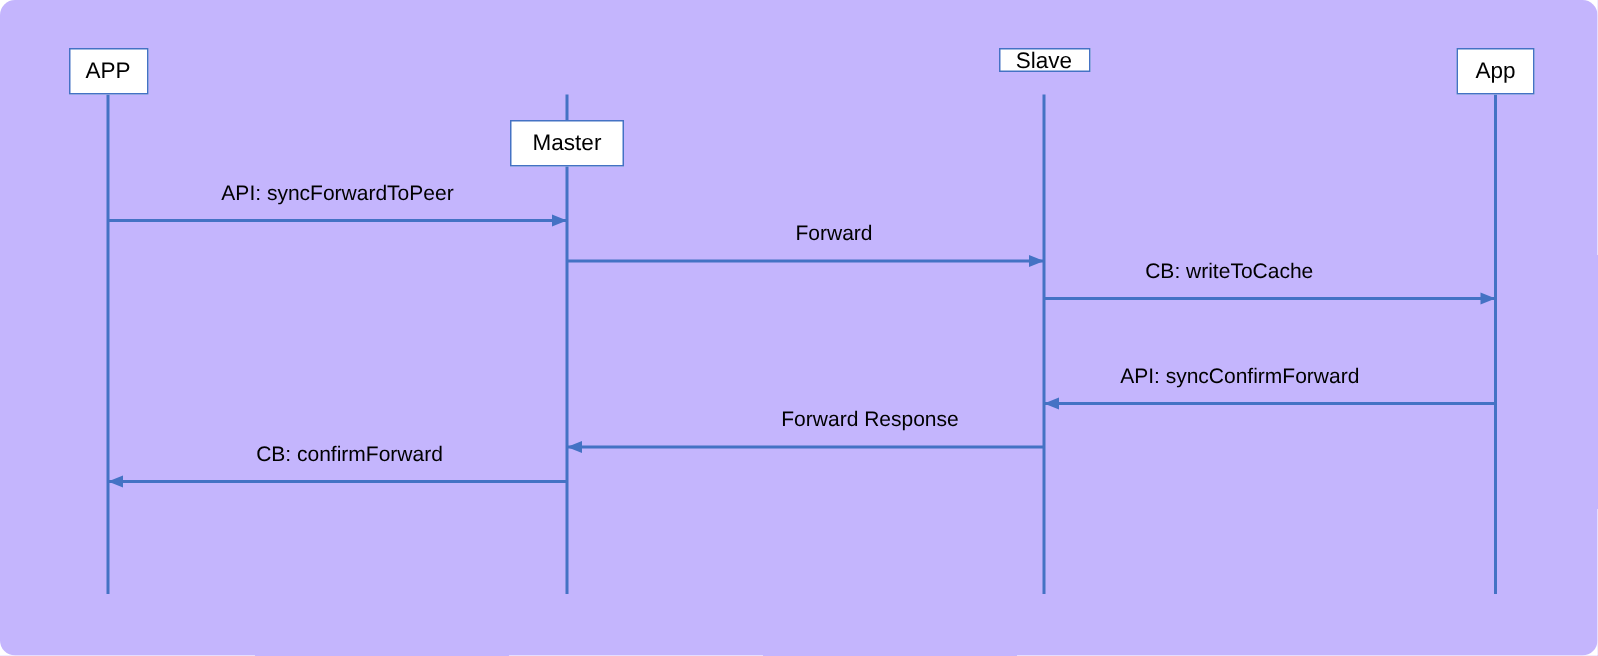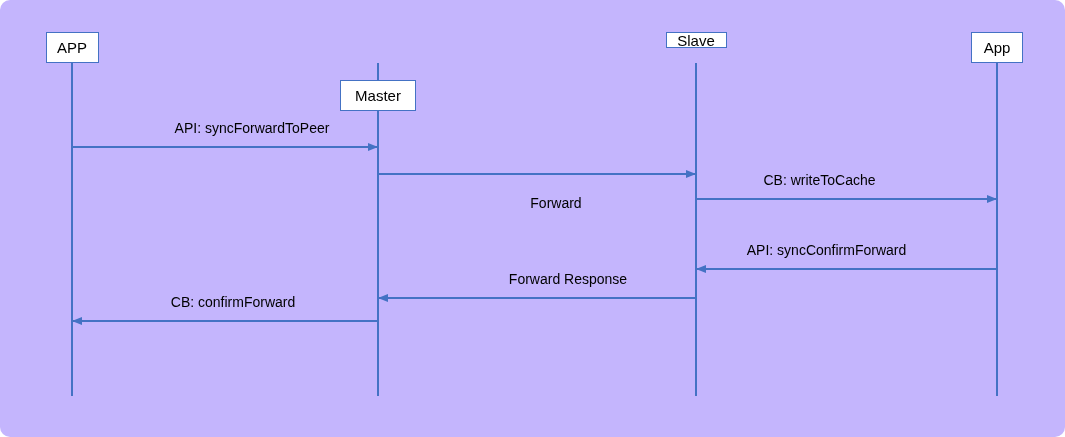--- a/index.html
+++ b/index.html
@@ -96,49 +96,49 @@
   </div>
 
   <div class="actor">
     <div class="actor-box" style="left: 971px; top: 32px; width: 52px; height: 31px;">
       <span class="actor-label">App</span>
     </div>
     <div class="lifeline" style="left: 997px; top: 63px; height: 333px;"></div>
   </div>
 
   <div class="message">
-    <div class="msg-label" style="left: 72px; width: 306px; top: 120px; padding-left: 27px;">API: syncForwardToPeer</div>
+    <div class="msg-label" style="left: 72px; width: 306px; top: 120px;">API: syncForwardToPeer</div>
     <div class="msg-line dir-right" style="left: 72px; width: 306px; top: 146px;">
       <span class="arrowhead"></span>
     </div>
   </div>
 
   <div class="message">
-    <div class="msg-label" style="left: 378px; width: 356px; top: 147px; margin-top: 48px;">Forward</div>
+    <div class="msg-label" style="left: 378px; width: 356px; top: 147px;">Forward</div>
     <div class="msg-line dir-right" style="left: 378px; width: 318px; top: 173px;">
       <span class="arrowhead"></span>
     </div>
   </div>
 
   <div class="message">
     <div class="msg-label" style="left: 696px; width: 247px; top: 172px;">CB: writeToCache</div>
     <div class="msg-line dir-right" style="left: 696px; width: 301px; top: 198px;">
       <span class="arrowhead"></span>
     </div>
   </div>
 
   <div class="message">
     <div class="msg-label" style="left: 676px; width: 301px; top: 242px;">API: syncConfirmForward</div>
     <div class="msg-line dir-left" style="left: 696px; width: 301px; top: 268px;">
       <span class="arrowhead"></span>
     </div>
   </div>
 
   <div class="message">
-    <div class="msg-label" style="left: 378px; width: 380px; top: 271px;">Forward Response</div>
+    <div class="msg-label" style="left: 378px; width: 380px; top: 271px; padding-left: 12px;">Forward Response</div>
     <div class="msg-line dir-left" style="left: 378px; width: 318px; top: 297px;">
       <span class="arrowhead"></span>
     </div>
   </div>
 
   <div class="message">
     <div class="msg-label" style="left: 65px; width: 336px; top: 294px;">CB: confirmForward</div>
     <div class="msg-line dir-left" style="left: 72px; width: 306px; top: 320px;">
       <span class="arrowhead"></span>
     </div>

